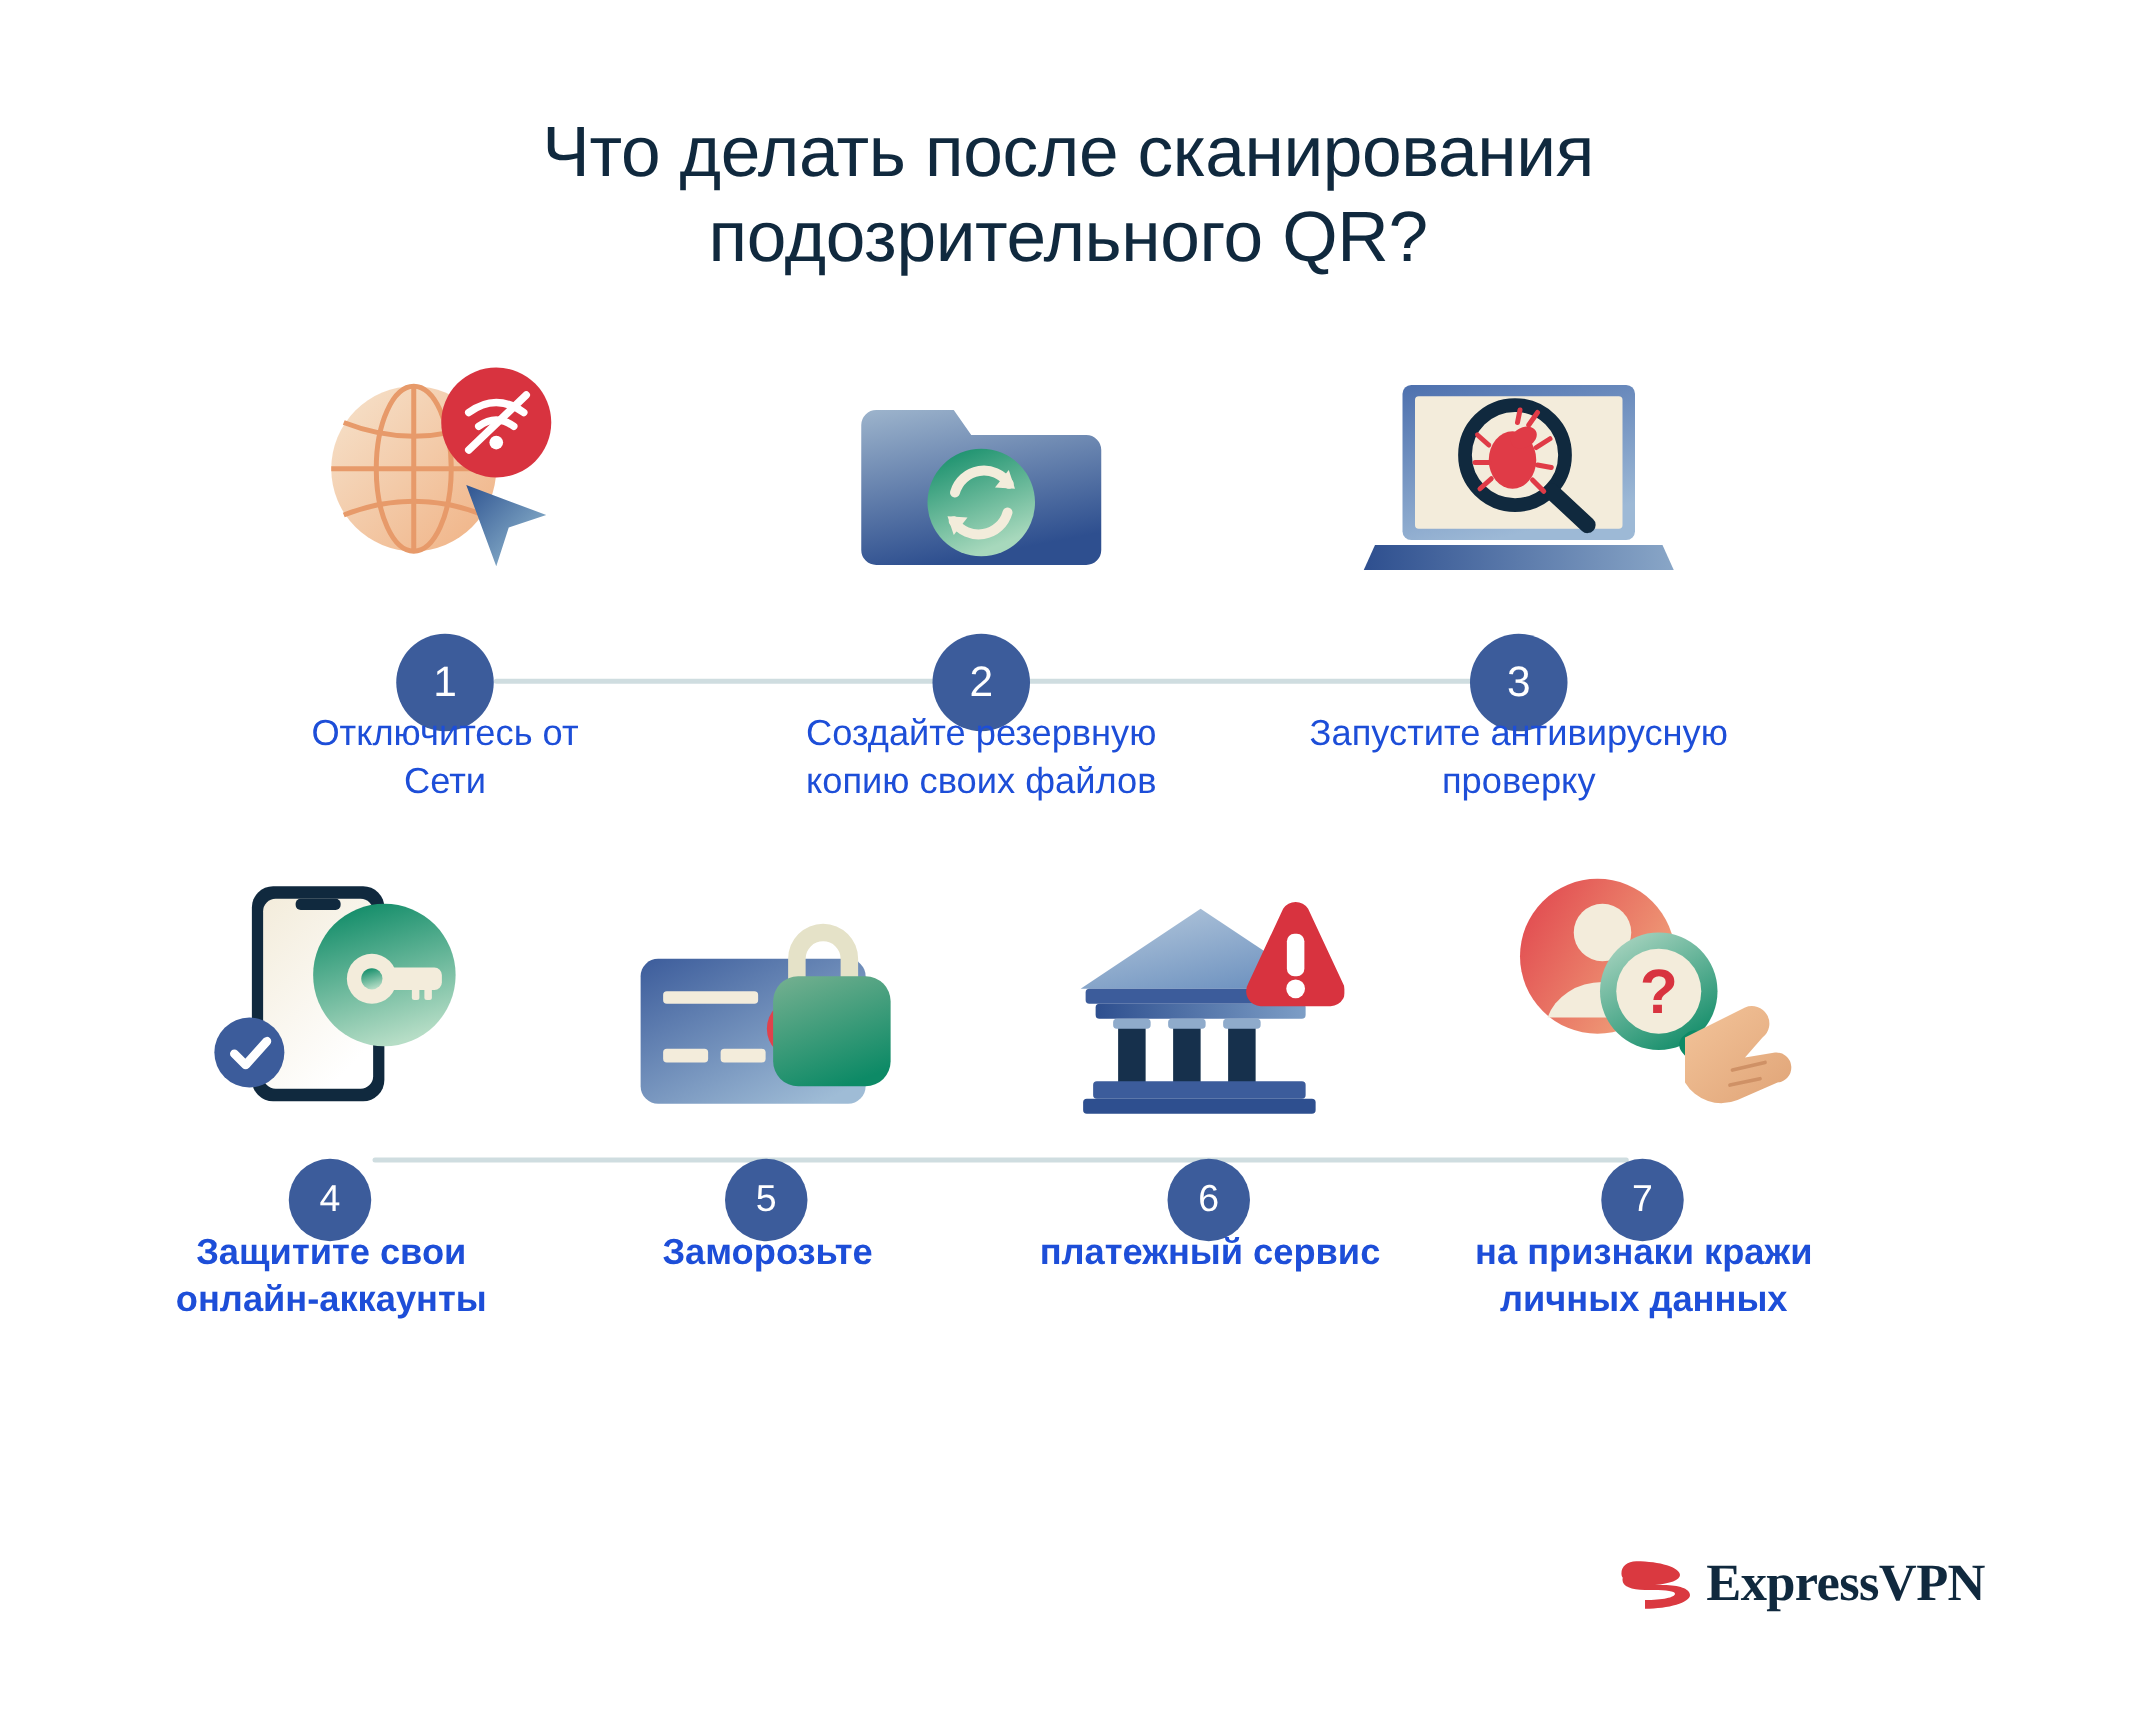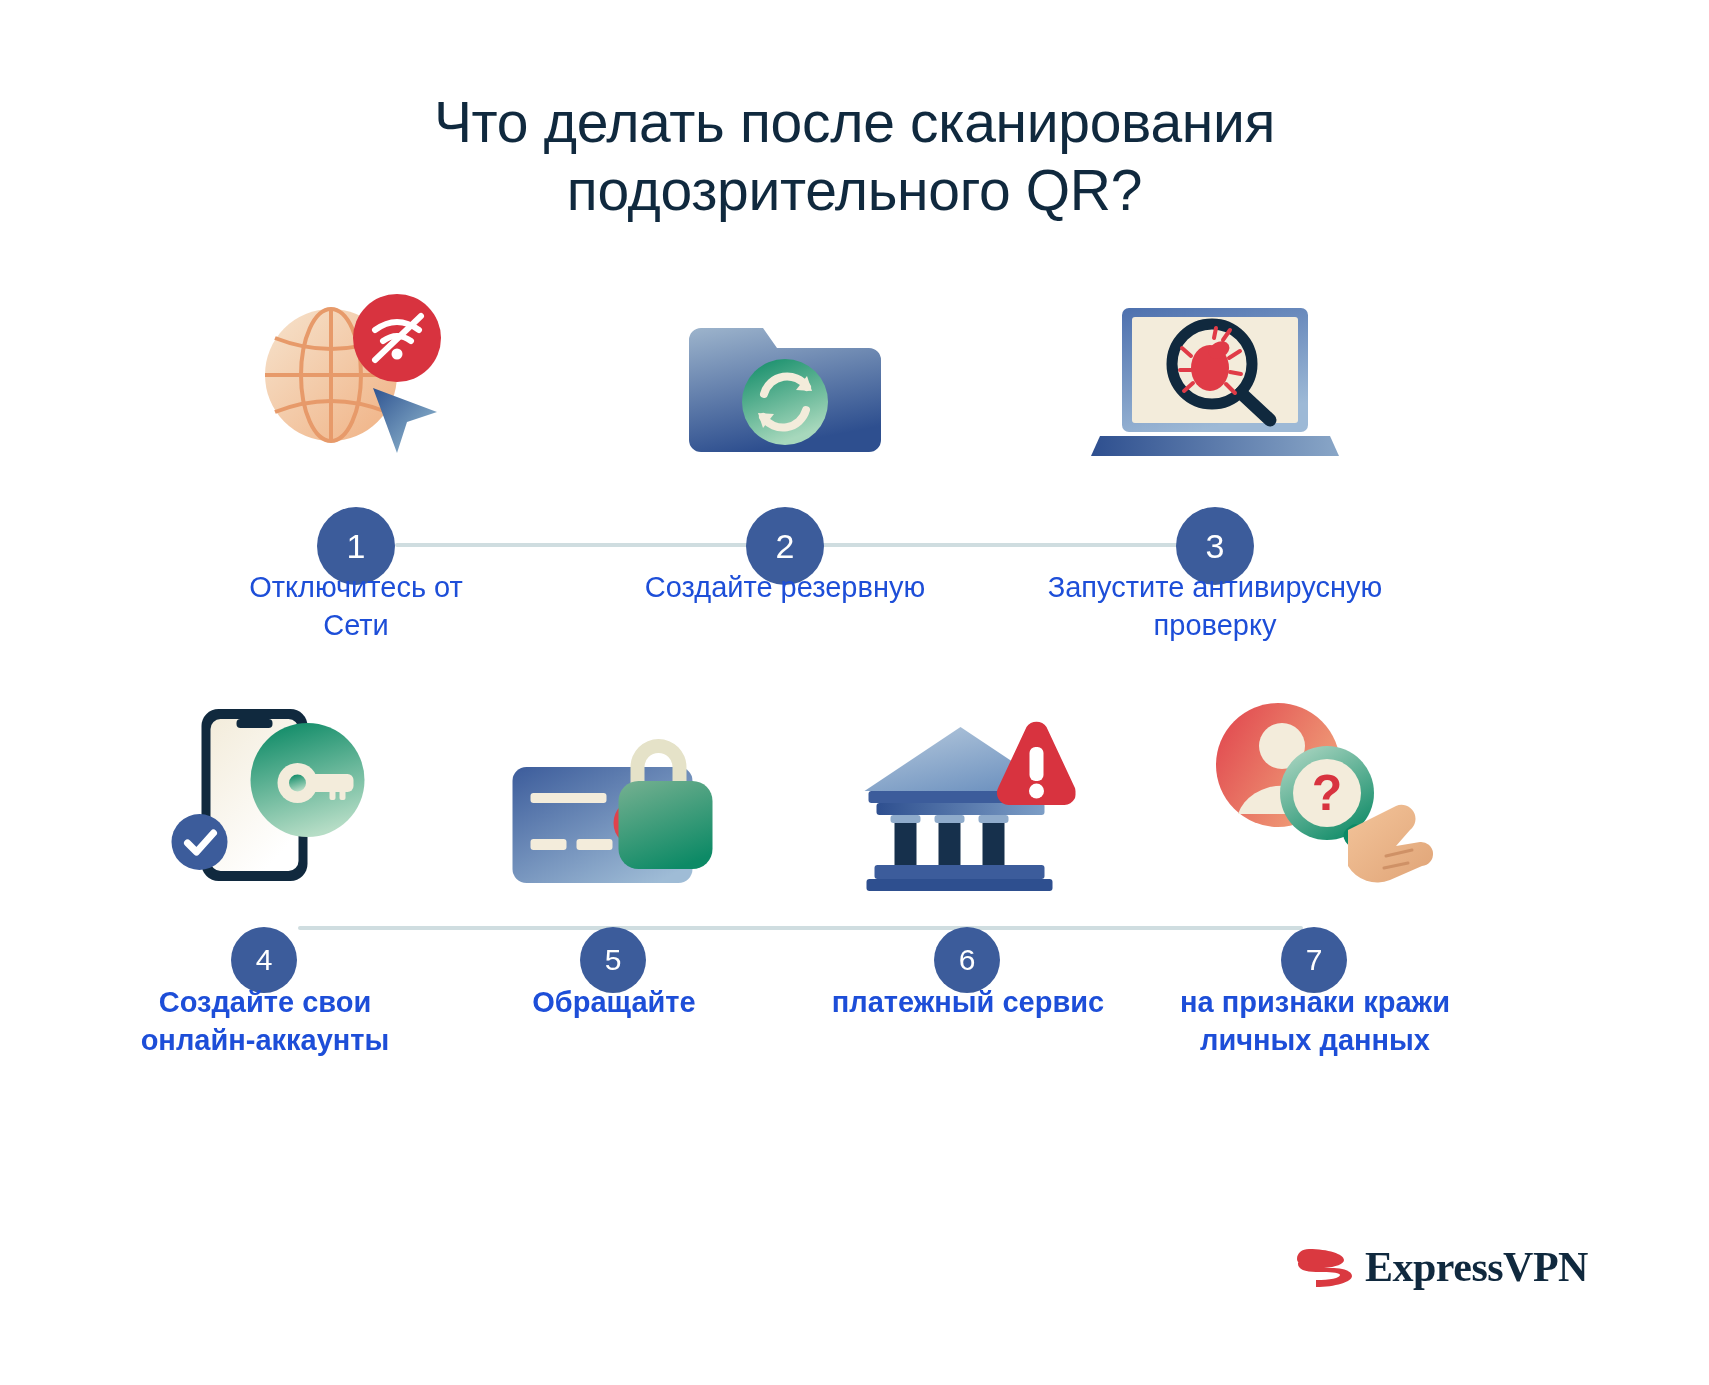--- a/index.html
+++ b/index.html
@@ -132,20 +132,21 @@
           </g>
           <path d="M122 86 L127 101 L111 100 Z" fill="#f3ecdb"></path>
           <path d="M78 138 L73 123 L89 124 Z" fill="#f3ecdb"></path>
         </svg>
       </div>
       <div class="num" style="left:111px;top:227px;width:78px;height:78px;">
         <span>2</span>
       </div>
       <div class="cap" style="left:-30px;top:288px;width:360px;">
         <div>Создайте резервную</div>
+        <div>копию своих файлов</div>
       </div>
     </div>
 
     <div class="step" style="left:1065px;top:0;width:300px;">
       <div class="art">
         <svg width="250" height="180" viewBox="0 0 250 180">
           <defs>
             <linearGradient id="lp1" x1="0" y1="0" x2="0.4" y2="1">
               <stop offset="0" stop-color="#4d70ae"></stop>
                 <stop offset="1" stop-color="#9db9d6"></stop>
@@ -221,21 +222,21 @@
           <circle cx="140" cy="88" r="8.5" fill="url(#key4)"></circle>
 
           <circle cx="42" cy="147" r="28" fill="#3c5c9b"></circle>
           <path d="M30 148 L39 157 L56 138" fill="none" stroke="#ffffff" stroke-width="7" stroke-linecap="round" stroke-linejoin="round"></path>
         </svg>
       </div>
       <div class="num sm" style="left:116px;top:232px;width:66px;height:66px;">
         <span>4</span>
       </div>
       <div class="cap bold" style="left:-30px;top:288px;width:360px;">
-        <div>Создайте свои</div>
+        <div>Защитите свои</div>
         <div>онлайн-аккаунты</div>
       </div>
     </div>
 
     <div class="step" style="left:464px;top:0;width:300px;">
       <div class="art" style="height:200px;">
         <svg width="215" height="200" viewBox="0 0 215 200">
           <defs>
             <linearGradient id="cc5" x1="0" y1="0" x2="0.8" y2="1">
               <stop offset="0" stop-color="#3c5c9b"></stop>
@@ -256,21 +257,21 @@
           <circle cx="156" cy="128" r="24" fill="#f0a574"></circle>
 
           <path d="M124 72 A28 28 0 0 1 180 72 L180 92 L166 92 L166 72 A14 14 0 0 0 138 72 L138 92 L124 92 Z" fill="#e5e2c8"></path>
           <rect x="112" y="86" width="94" height="88" rx="20" fill="url(#lk5)"></rect>
         </svg>
       </div>
       <div class="num sm" style="left:116px;top:232px;width:66px;height:66px;">
         <span>5</span>
       </div>
       <div class="cap bold" style="left:-35px;top:288px;width:370px;">
-        <div>Обращайте</div>
+        <div>Заморозьте</div>
       </div>
     </div>
 
     <div class="step" style="left:818px;top:0;width:300px;">
       <div class="art" style="height:200px;">
         <svg width="215" height="200" viewBox="0 0 215 200">
           <defs>
             <linearGradient id="rf6" x1="0" y1="0" x2="0.7" y2="1">
               <stop offset="0" stop-color="#b7cadd"></stop>
                 <stop offset="1" stop-color="#6f93c0"></stop>

